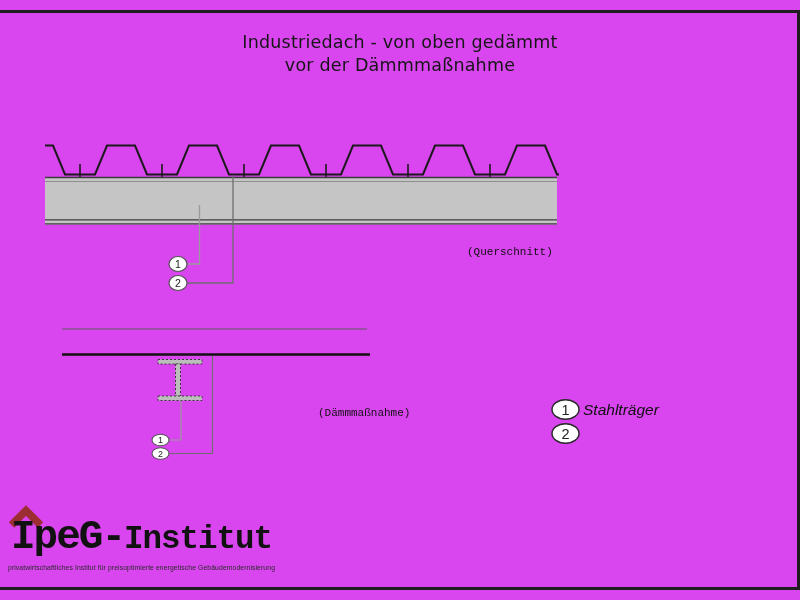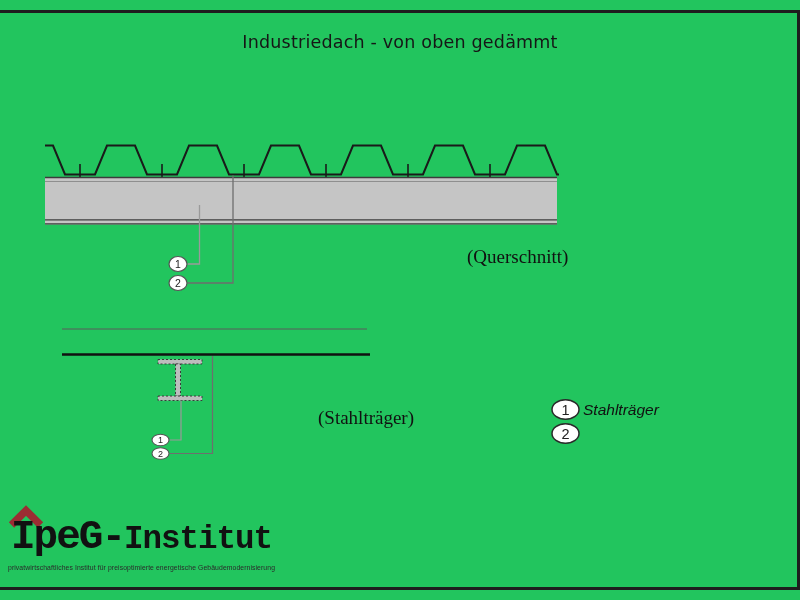--- a/index.html
+++ b/index.html
@@ -1,31 +1,31 @@
 <!DOCTYPE html>
 <html><head>
 <meta charset="utf-8">
 <style>
   html,body { margin:0; padding:0; background:#fff; }
   .page {
-    position:relative; width:800px; height:600px; background:#22c55e;
+    position:relative; width:800px; height:600px; background:#d946ef;
     overflow:hidden; font-family:"Liberation Sans", sans-serif; color:#1a1a1a;
   }
   .frame {
     position:absolute; top:10px; left:-4px; right:0px; bottom:10px;
     border:3px solid #1e1e1e; pointer-events:none;
   }
   .title {
     position:absolute; top:31px; left:0; width:800px; text-align:center;
     font-family:"DejaVu Sans", sans-serif; font-size:17.5px; line-height:23px;
     color:#161616; letter-spacing:0.2px;
   }
   .caption {
-    position:absolute; font-size:19px; color:#111;
-    font-family:Liberation Serif, serif; white-space:nowrap;
+    position:absolute; font-size:11px; color:#111;
+    font-family:Liberation Mono, monospace; white-space:nowrap;
   }
   .caption-quer { left:467px; top:246px; }
   .caption-laengs { left:318px; top:407px; }
   .legend-label {
     position:absolute; font-size:15.5px; color:#111; white-space:nowrap;
     font-family:"Liberation Sans", sans-serif;
   }
   .legend-label-1 { left:583px; top:401px;font-style:italic; }
   .legend-label-2 { left:583px; top:425px; }
   svg.canvas { position:absolute; top:0; left:0; }
@@ -43,20 +43,21 @@
 </style>
 </head>
 <body>
 
 <div class="page">
 
   <div class="frame"></div>
 
   <div class="title">
     <div>Industriedach - von oben gedämmt</div>
+    <div>vor der Dämmmaßnahme</div>
   </div>
 
   <svg class="canvas" width="800" height="600" viewBox="0 0 800 600">
 
     <g>
 
       <path d="M45,145.5 H53 L65,174.5 H95 L107,145.5 H135 L147,174.5 H177 L189,145.5 H217
            L229,174.5 H259 L271,145.5 H299 L311,174.5 H341 L353,145.5 H381 L393,174.5 H423
            L435,145.5 H463 L475,174.5 H505 L517,145.5 H545 L557,174.5 H559" fill="none" stroke="#1a1a1a" stroke-width="2" stroke-linejoin="miter"></path>
 
@@ -117,21 +118,21 @@
       <ellipse cx="565.5" cy="409.5" rx="13.5" ry="9.7" fill="#fff" stroke="#2a2a2a" stroke-width="1.5"></ellipse>
       <text class="svg-num" x="565.5" y="414.7" font-size="14.5" text-anchor="middle">1</text>
       <ellipse cx="565.5" cy="433.5" rx="13.5" ry="9.7" fill="#fff" stroke="#2a2a2a" stroke-width="1.5"></ellipse>
       <text class="svg-num" x="565.5" y="438.7" font-size="14.5" text-anchor="middle">2</text>
     </g>
 
     <polyline points="11.5,525 26,510.5 40.5,525" fill="none" stroke="#9b2d33" stroke-width="7.5" stroke-linejoin="miter"></polyline>
   </svg>
 
   <div class="caption caption-quer">(Querschnitt)</div>
-  <div class="caption caption-laengs">(Stahlträger)</div>
+  <div class="caption caption-laengs">(Dämmmaßnahme)</div>
 
   <div class="legend-label legend-label-1">Stahlträger</div>
 
   <div class="logo-text">
     <span class="brand-main">IpeG-</span><span class="brand-rest">Institut</span>
   </div>
   <div class="tagline">privatwirtschaftliches Institut für preisoptimierte energetische Gebäudemodernisierung</div>
 
 </div>
 

